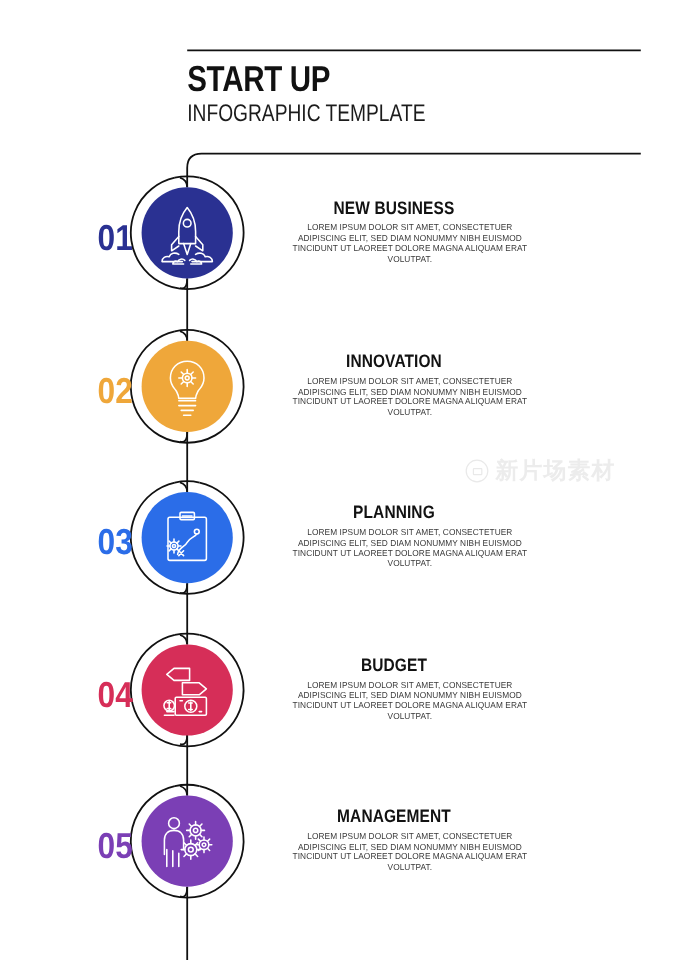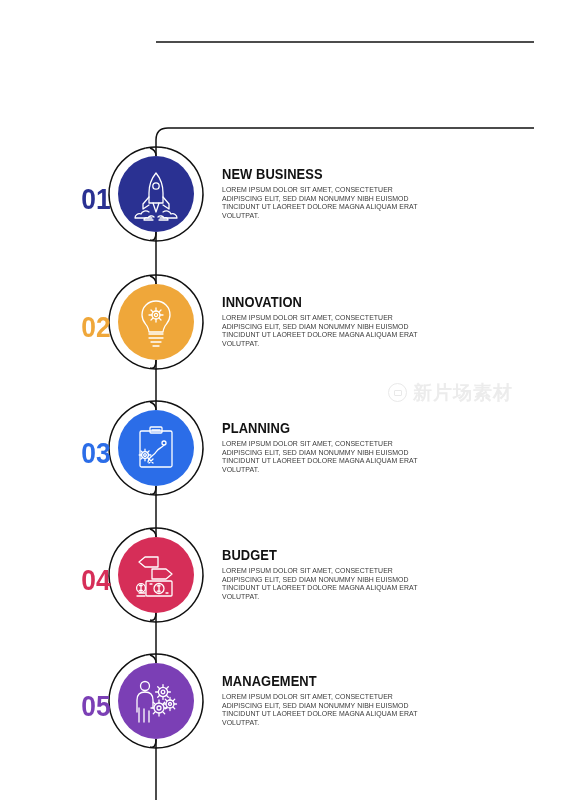--- a/index.html
+++ b/index.html
@@ -69,21 +69,21 @@
   .badge .disc {
     position:absolute; left:0; top:0;
     width:76px; height:76px;
     border-radius:50%;
   }
   .badge .glyph {
     position:absolute; left:0; top:0;
     width:76px; height:76px;
   }
 
-  .step-text { position:absolute; left:222px; top:10px; width:210px; }
+  .step-text { position:absolute; left:238px; top:10px; width:210px;text-align:center; }
   .step-title {
     font-family:"Liberation Sans Narrow","Liberation Sans",sans-serif;
     font-weight:bold;
     font-size:15px;
     line-height:16px;
     color:#121212;
     letter-spacing:0.1px;
     transform:scaleX(.86);
     transform-origin:left center;
     white-space:nowrap;
@@ -170,20 +170,24 @@
       <path d="M156 360 Q156 370 150 368"></path>
       <path d="M156 410 Q156 404 150 402"></path>
       <path d="M156 486 Q156 496 150 494"></path>
       <path d="M156 537 Q156 531 150 529"></path>
       <path d="M156 612 Q156 622 150 620"></path>
       <path d="M156 663 Q156 657 150 655"></path>
       <path d="M156 739 Q156 749 150 747"></path>
     </g>
   </svg>
 
+  <div class="header">
+    <div class="title-main">START UP</div>
+    <div class="title-sub">INFOGRAPHIC TEMPLATE</div>
+  </div>
 
   <div class="step" style="top:156px;">
     <div class="step-num" style="color:#2A3192;">01</div>
 
     <div class="badge" style="top:0px;">
       <div class="disc" style="background:#2A3192;"></div>
       <svg class="glyph" viewBox="0 0 76 76" xmlns="http://www.w3.org/2000/svg" fill="none" stroke="#ffffff" stroke-width="1.3" stroke-linecap="round" stroke-linejoin="round">
         <path d="M38 17 c5 6 7 13 7 20 v10 h-14 v-10 c0-7 2-14 7-20 z"></path>
         <circle cx="38" cy="30" r="3.2"></circle>
         <path d="M31 41 l-6 7 v5 l6-4"></path>

